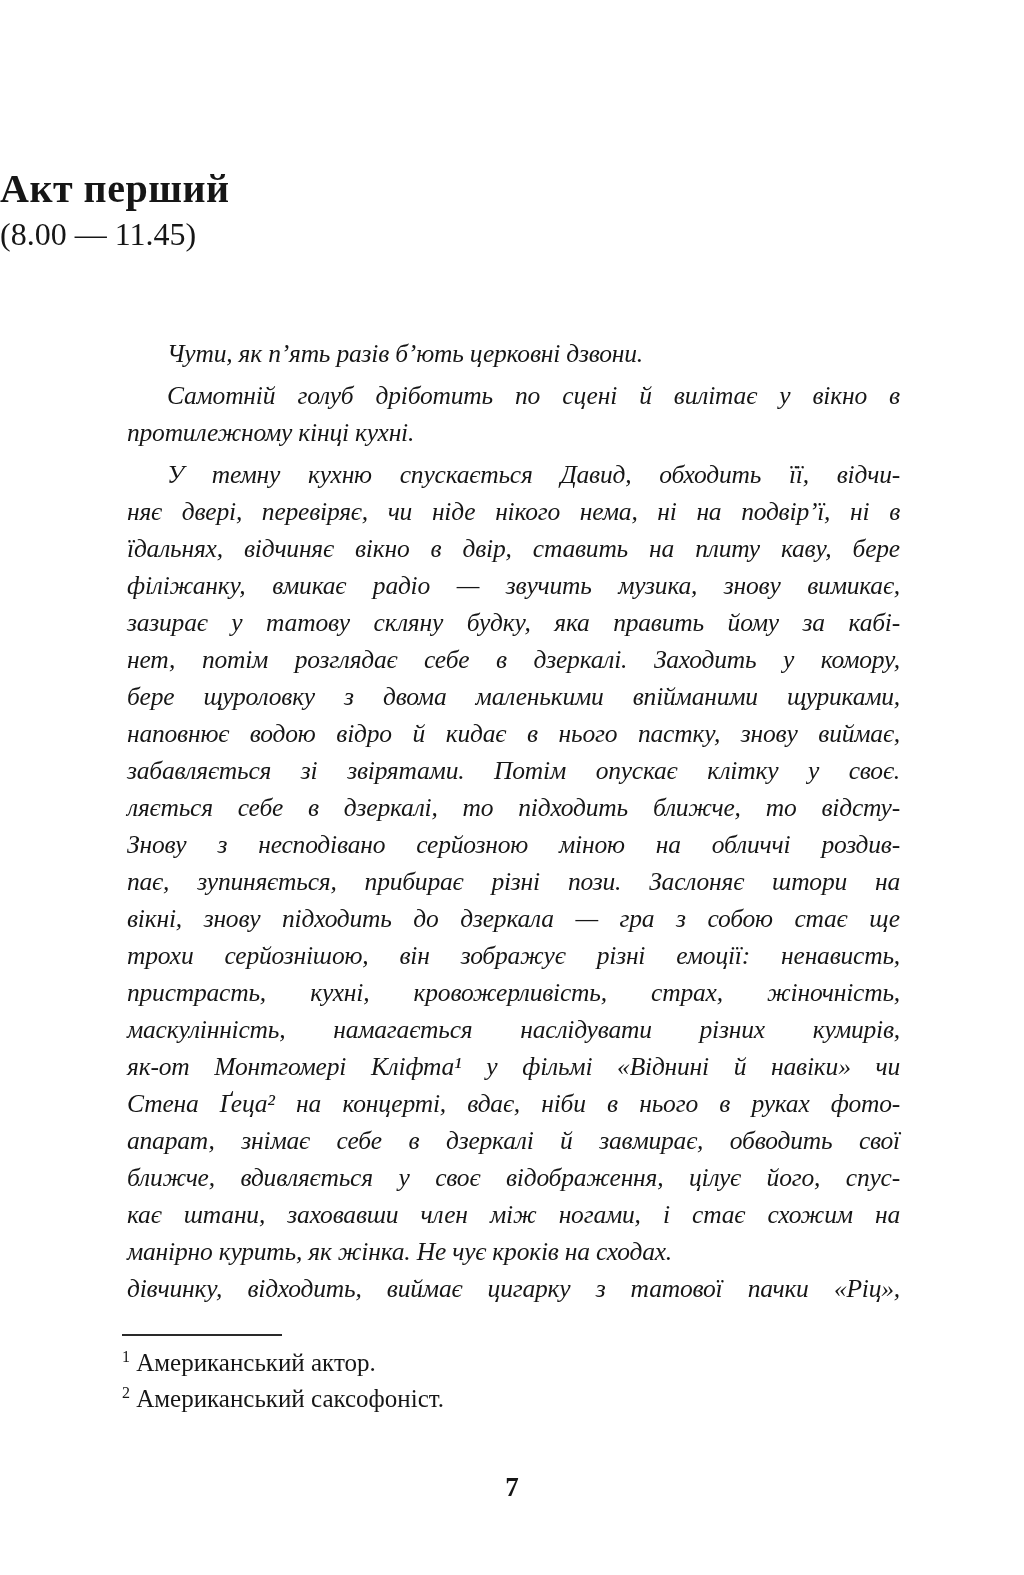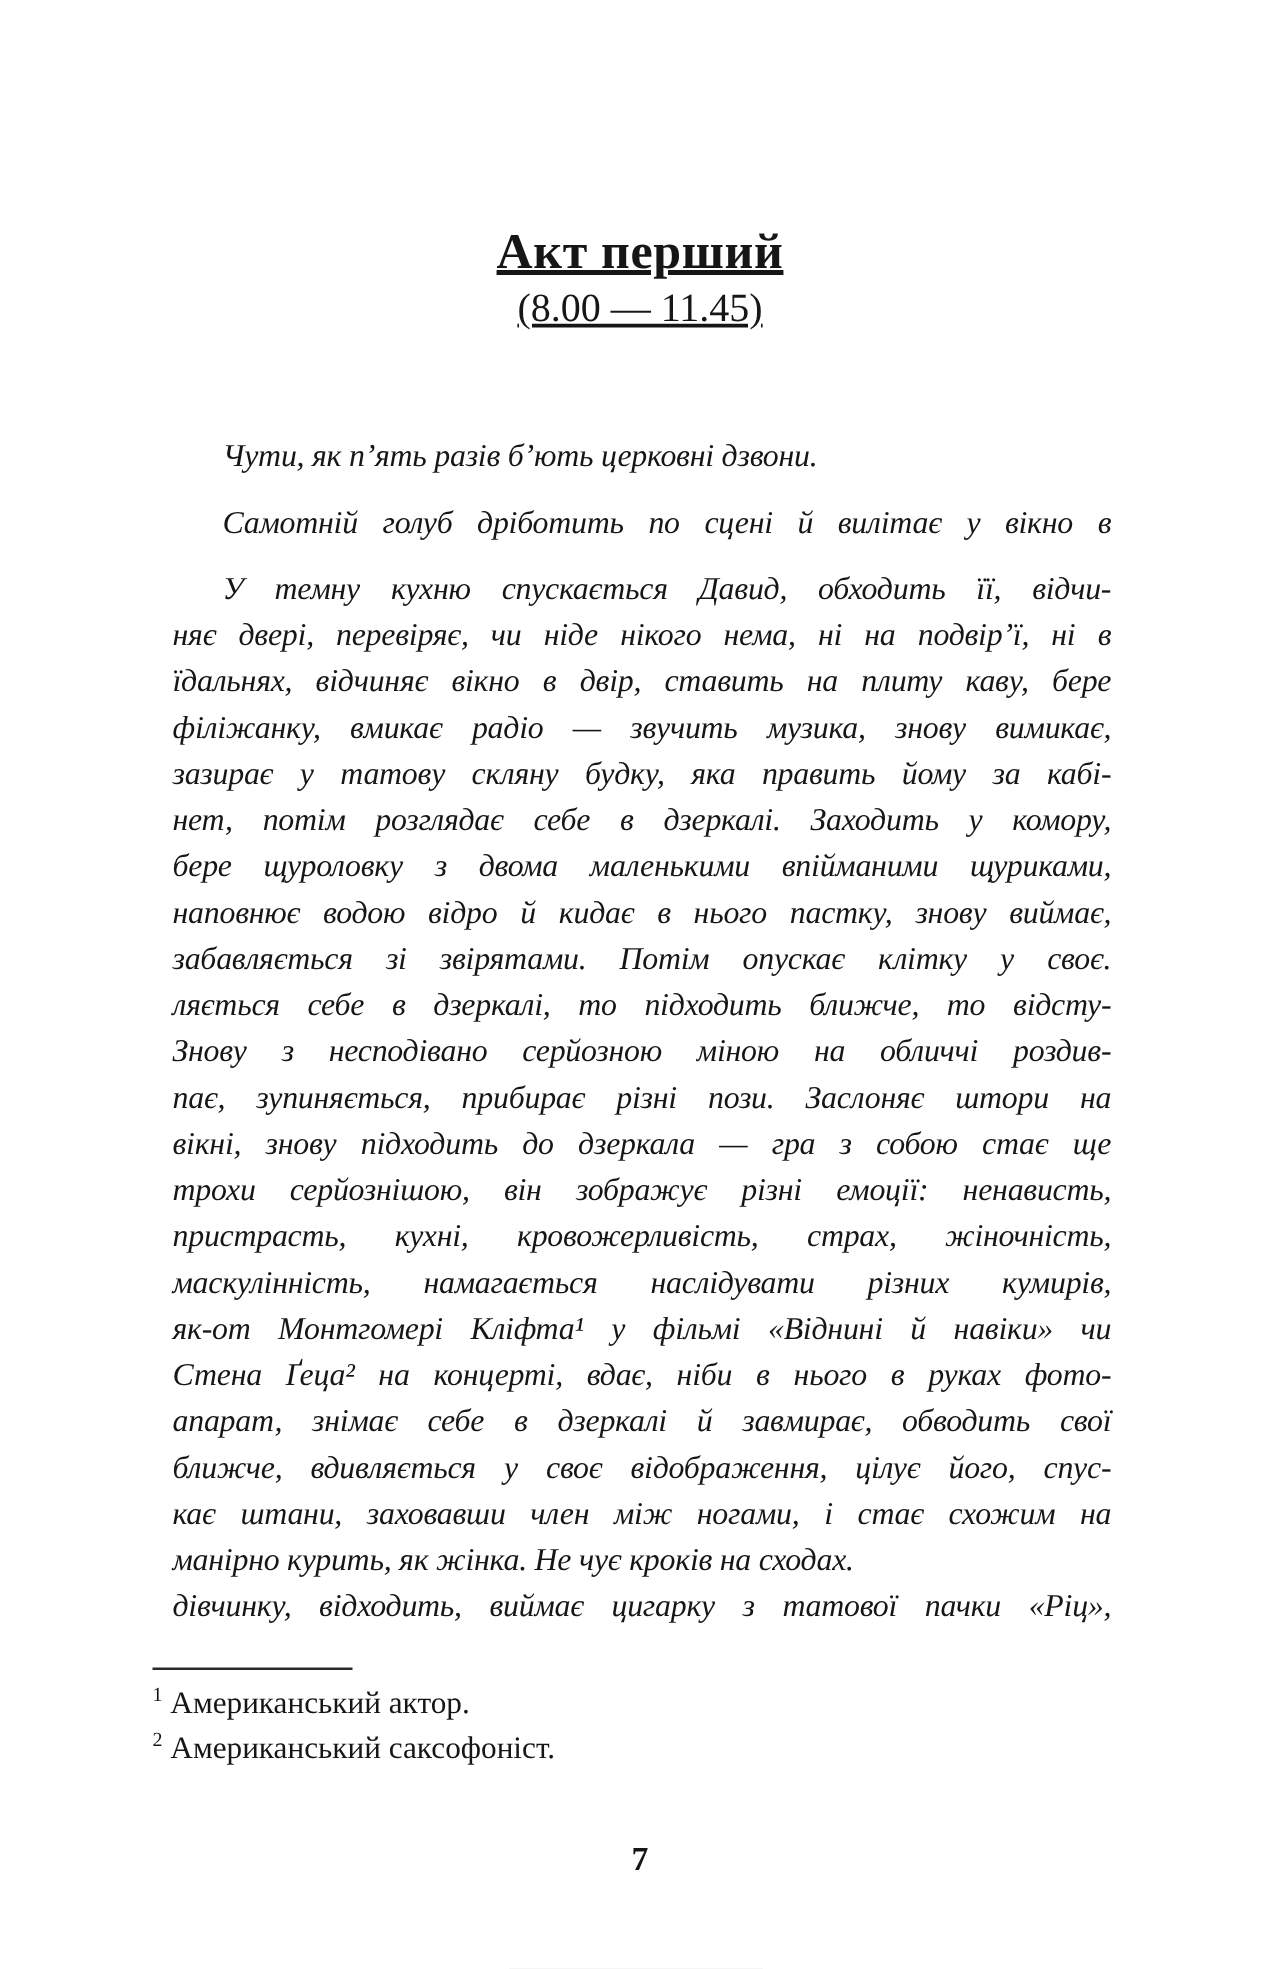--- a/index.html
+++ b/index.html
@@ -12,25 +12,24 @@
     width: 1024px;
     height: 1575px;
     margin: 0 auto;
     background: #ffffff;
     color: #161616;
     font-family: "Liberation Serif", "DejaVu Serif", serif;
     overflow: hidden;
   }
   .title-block {
     position: absolute;
-    top: 178px;
+    top: 166px;
     left: 0;
     width: 100%;
-    text-align: center;
-    text-decoration: underline;
+    text-align: left;
   }
   .title {
     margin: 0;
     font-size: 40px;
     line-height: 46px;
     font-weight: bold;
     letter-spacing: 0.5px;
   }
   .subtitle {
     margin: 4px 0 0 0;
@@ -43,21 +42,21 @@
     top: 330px;
     left: 122px;
     width: 783px;
     max-height: 1004px;
     overflow: hidden;
     font-style: italic;
     font-size: 25.5px;
     line-height: 37px;
     letter-spacing: -0.2px;
   }
-  .paragraph { margin: 16px; }
+  .paragraph { margin: 5px; }
   .line {
     text-align: justify;
     text-align-last: justify;
   }
   .line.last {
     text-align-last: left;
   }
   .line.first {
     text-indent: 40px;
   }
@@ -99,20 +98,21 @@
     <h1 class="title">Акт перший</h1>
     <div class="subtitle">(8.00 — 11.45)</div>
   </div>
 
   <div class="body-block">
       <div class="paragraph">
         <div class="line first last">Чути, як п’ять разів б’ють церковні дзвони.</div>
       </div>
       <div class="paragraph">
         <div class="line first">Самотній голуб дріботить по сцені й вилітає у вікно в</div>
+        <div class="line last">протилежному кінці кухні.</div>
       </div>
       <div class="paragraph">
         <div class="line first">У темну кухню спускається Давид, обходить її, відчи-</div>
         <div class="line">няє двері, перевіряє, чи ніде нікого нема, ні на подвір’ї, ні в</div>
         <div class="line">їдальнях, відчиняє вікно в двір, ставить на плиту каву, бере</div>
         <div class="line">філіжанку, вмикає радіо — звучить музика, знову вимикає,</div>
         <div class="line">зазирає у татову скляну будку, яка править йому за кабі-</div>
         <div class="line">нет, потім розглядає себе в дзеркалі. Заходить у комору,</div>
         <div class="line">бере щуроловку з двома маленькими впійманими щуриками,</div>
         <div class="line">наповнює водою відро й кидає в нього пастку, знову виймає,</div>

